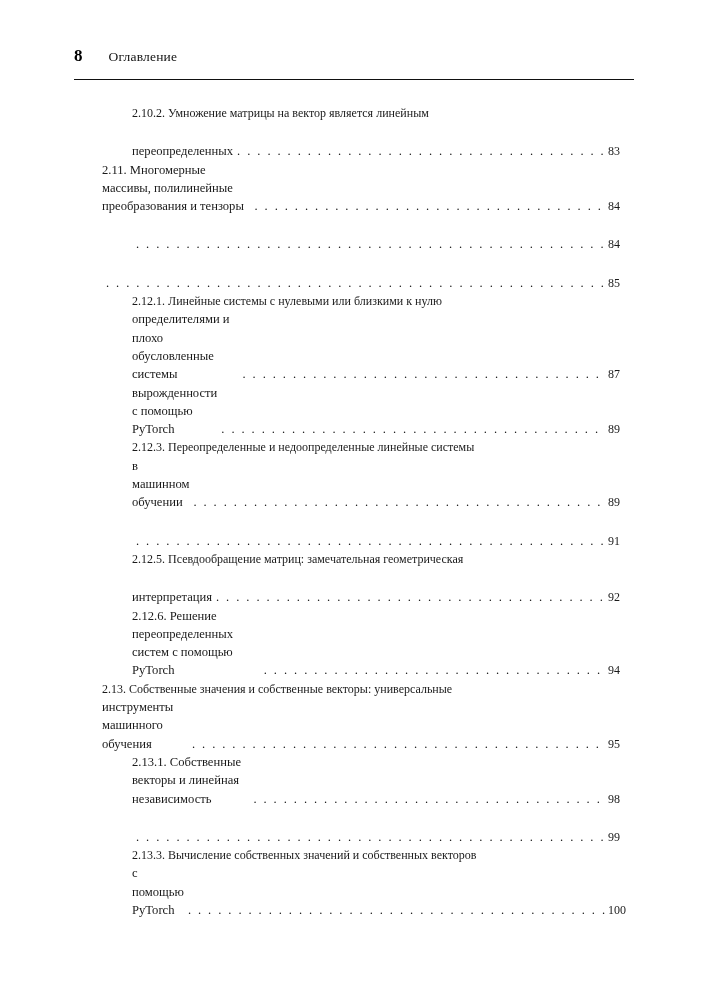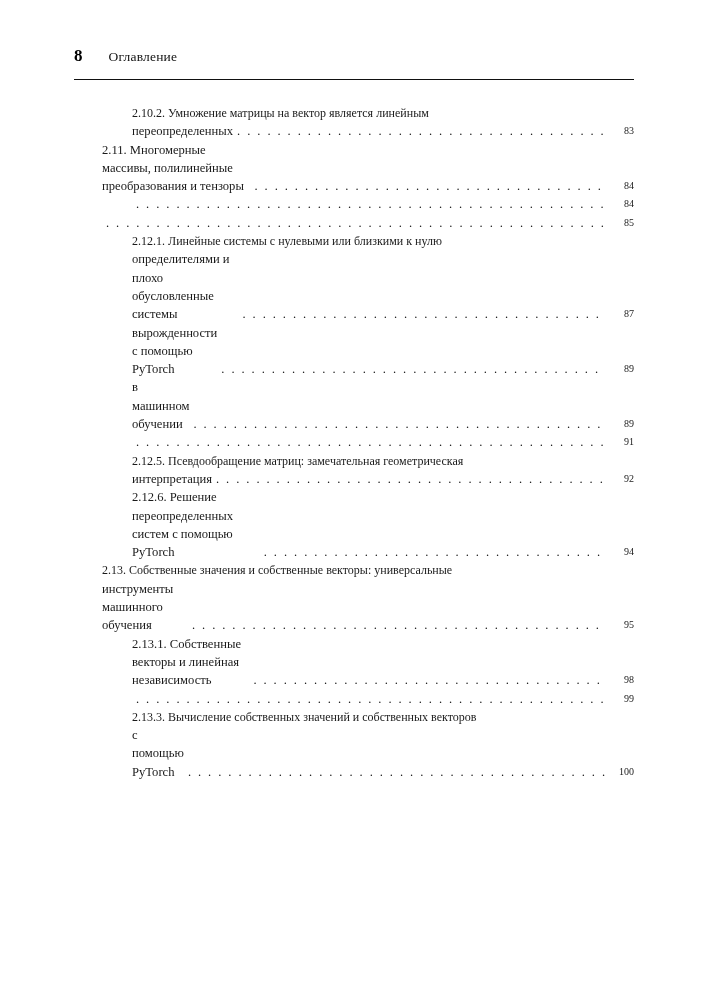--- a/index.html
+++ b/index.html
@@ -72,23 +72,24 @@
     overflow: hidden;
     white-space: nowrap;
     margin: 0 3px 0 4px;
     letter-spacing: 1.9px;
     font-size: 12.6px;
     color: #1a1a1a;
     min-width: 0;
   }
   .toc-entry .pg {
     flex: 0 0 auto;
-    text-align: right;
+    text-align: left;
     min-width: 26px;
-    font-size: 10px;
+    font-size: 12px;
+    margin-top: 20px;
   }
   
   .toc-cont {
     font-size: 12px;
     line-height: 18.3px;
   }
   .lvl-2 { margin-left: 28px; }
   .lvl-3 { margin-left: 58px; }
 </style>
 </head>
@@ -139,20 +140,21 @@
         </div>
       </div>
       <div class="lvl-3">
         <div class="toc-entry">
           <span class="txt">вырожденности с помощью PyTorch</span>
           <span class="leader">. . . . . . . . . . . . . . . . . . . . . . . . . . . . . . . . . . . . . . . . . . . . . . . . . . . . . . . . . . . . . . . . . . . . . . . . . . . . . . . . . . . . . . . . . . </span>
           <span class="pg">89</span>
         </div>
       </div>
       <div class="lvl-3">
+        <div class="toc-cont">2.12.3. Переопределенные и недоопределенные линейные системы</div>
         <div class="toc-entry">
           <span class="txt">в машинном обучении</span>
           <span class="leader">. . . . . . . . . . . . . . . . . . . . . . . . . . . . . . . . . . . . . . . . . . . . . . . . . . . . . . . . . . . . . . . . . . . . . . . . . . . . . . . . . . . . . . . . . . </span>
           <span class="pg">89</span>
         </div>
       </div>
       <div class="lvl-3">
         <div class="toc-entry">
           <span class="leader">. . . . . . . . . . . . . . . . . . . . . . . . . . . . . . . . . . . . . . . . . . . . . . . . . . . . . . . . . . . . . . . . . . . . . . . . . . . . . . . . . . . . . . . . . . </span>
           <span class="pg">91</span>

